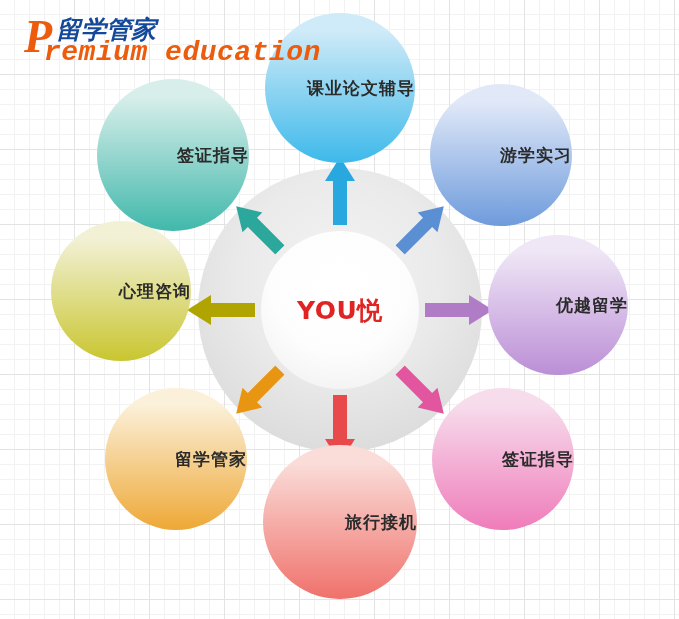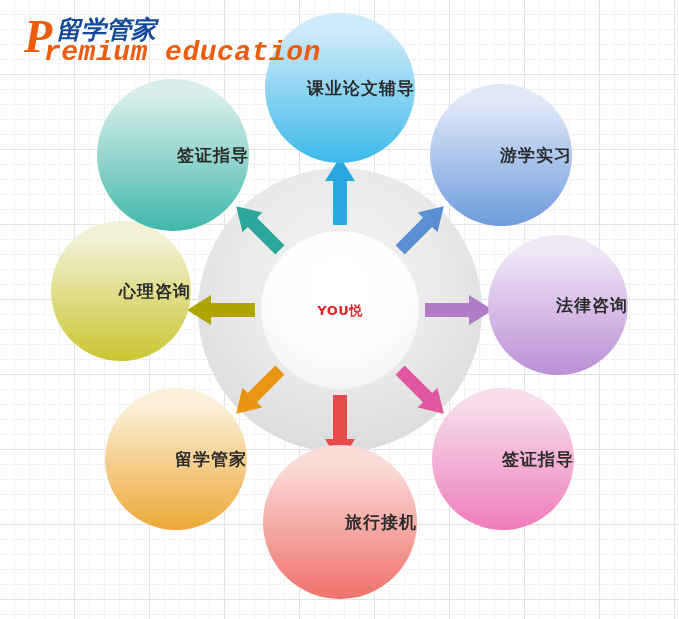--- a/index.html
+++ b/index.html
@@ -110,21 +110,21 @@
     width: 158px;
     height: 158px;
     display: flex;
     flex-direction: column;
     align-items: center;
     justify-content: center;
     z-index: 12;
     color: #e02424;
     font-family: "DejaVu Sans", "Liberation Sans", sans-serif;
     font-weight: bold;
-    font-size: 13px;
+    font-size: 25px;
     line-height: 25px;
     text-align: center;
     letter-spacing: 0.5px;
   }
   #hub-label .l1 { white-space: nowrap; }
   #hub-label .l2 { white-space: nowrap; }
 
   
   .arrow {
     position: absolute;
@@ -195,21 +195,21 @@
   </div>
 
   <div id="bubble-layer">
       <div class="bubble" style="left: 265px; top: 13px; width: 150px; height: 150px; background: linear-gradient(rgb(207, 234, 248) 0%, rgb(207, 234, 248) 12%, rgb(61, 185, 234) 100%);">
         <span>课业论文辅导</span>
       </div>
       <div class="bubble" style="left: 430px; top: 84px; width: 142px; height: 142px; background: linear-gradient(rgb(225, 233, 248) 0%, rgb(225, 233, 248) 12%, rgb(110, 155, 220) 100%);">
         <span>游学实习</span>
       </div>
       <div class="bubble" style="left: 488px; top: 235px; width: 140px; height: 140px; background: linear-gradient(rgb(239, 230, 246) 0%, rgb(239, 230, 246) 12%, rgb(187, 143, 214) 100%);">
-        <span>法律咨询</span>
+        <span>优越留学</span>
       </div>
       <div class="bubble" style="left: 432px; top: 388px; width: 142px; height: 142px; background: linear-gradient(rgb(247, 220, 236) 0%, rgb(247, 220, 236) 12%, rgb(239, 124, 186) 100%);">
         <span>签证指导</span>
       </div>
       <div class="bubble" style="left: 263px; top: 445px; width: 154px; height: 154px; background: linear-gradient(rgb(250, 220, 216) 0%, rgb(250, 220, 216) 12%, rgb(240, 113, 107) 100%);">
         <span>旅行接机</span>
       </div>
       <div class="bubble" style="left: 105px; top: 388px; width: 142px; height: 142px; background: linear-gradient(rgb(251, 240, 217) 0%, rgb(251, 240, 217) 12%, rgb(238, 168, 54) 100%);">
         <span>留学管家</span>
       </div>

